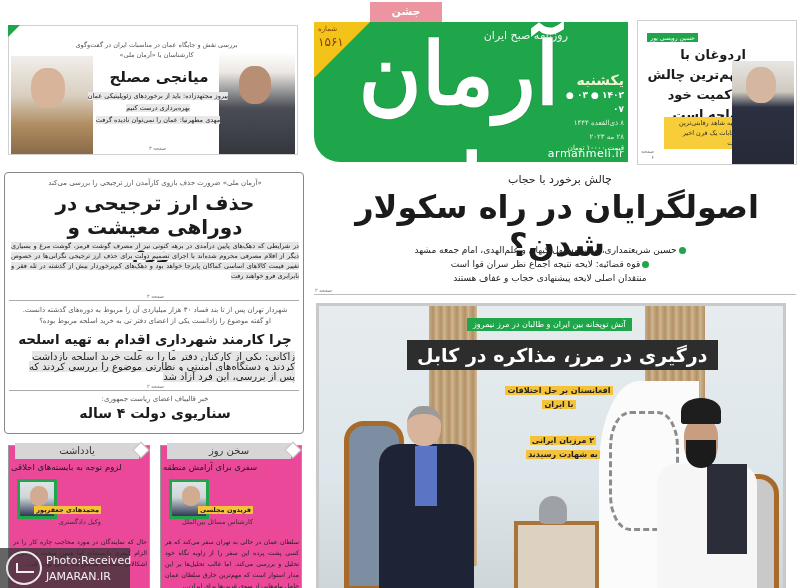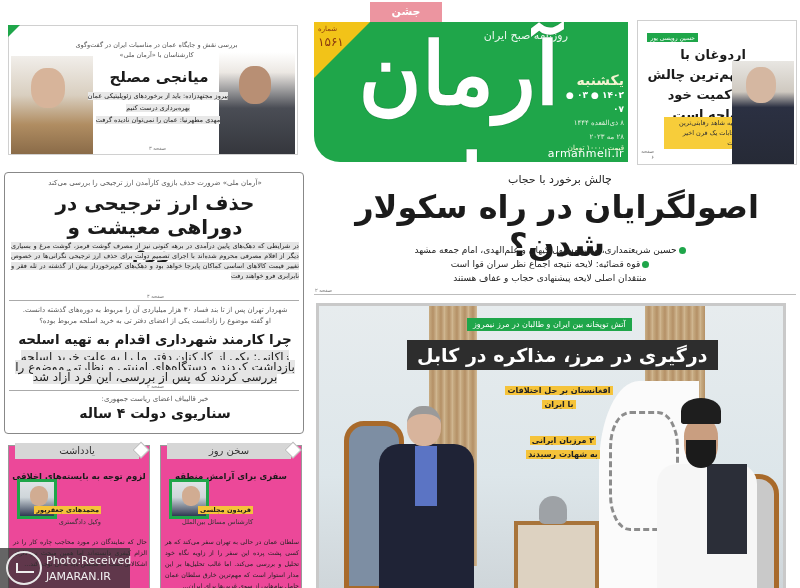--- a/index.html
+++ b/index.html
@@ -85,32 +85,32 @@
   
   .lc-box { left: 4px; top: 172px; width: 300px; height: 262px; border: 1px solid #888; border-radius: 4px; background: #fff; padding-left: 14px; }
   .lc-kicker1 { position: absolute; left: 20px; top: 6px; width: 260px; text-align: center; font-size: 7px; color: #555; }
   .lc-title1 { position: absolute; left: 40px; top: 18px; width: 220px; text-align: center; font-size: 20px; font-weight: bold; line-height: 24px; }
   .lc-body1 { position: absolute; left: 6px; top: 68px; width: 288px; text-align: justify; font-size: 6.5px; line-height: 10px; color: #222; }
   .lc-body1 span { background: #e5e5e5; }
   .lc-rule { position: absolute; left: 4px; width: 290px; height: 1px; background: #aaa; }
   .lc-page { position: absolute; font-size: 5px; color: #777; }
   .lc-body2 { position: absolute; left: 14px; top: 132px; width: 272px; text-align: center; font-size: 7px; line-height: 11px; color: #555; }
   .lc-title2 { position: absolute; left: 8px; top: 158px; width: 284px; text-align: center; font-size: 13.5px; font-weight: bold; }
-  .lc-body3 { position: absolute; left: 10px; top: 179px; width: 280px; text-align: center; font-size: 12px; line-height: 10px; color: #222; }
+  .lc-body3 { position: absolute; left: 10px; top: 179px; width: 280px; text-align: right; font-size: 10px; line-height: 10px; color: #222; }
   .lc-body3 span { background: #e5e5e5; }
   .lc-kicker3 { position: absolute; left: 40px; top: 222px; width: 220px; text-align: center; font-size: 7px; color: #555; }
   .lc-title3 { position: absolute; left: 40px; top: 232px; width: 220px; text-align: center; font-size: 14px; font-weight: bold; }
 
   
   .col-box { top: 445px; width: 142px; height: 143px; border: 1px solid #999; border-bottom: none; background: #ec4899; }
   .col-box.right { left: 160px; }
   .col-box.left { left: 8px; }
   .col-head { position: absolute; left: 6px; top: -3px; width: 124px; height: 16px; background: #d6d6d6; text-align: center; font-size: 10px; line-height: 16px; color: #333; }
   .col-diamond { position: absolute; right: 2px; top: -2px; width: 12px; height: 12px; background: #fff; border: 1px solid #bbb; transform: rotate(45deg); }
-  .col-title { position: absolute; left: 2px; top: 16px; width: 136px; text-align: center; font-size: 8.5px; font-weight: bold; margin-top: 9px; }
+  .col-title { position: absolute; left: 2px; top: 16px; width: 136px; text-align: left; font-size: 8.5px; font-weight: normal; }
   .col-photo { position: absolute; left: 8px; top: 33px; width: 40px; height: 40px; border: 3px solid #1fa64a; background: linear-gradient(180deg,#dfe3e6 0%,#cfd6da 45%,#2f3a52 100%); }
   .col-photo .face { position: absolute; left: 10px; top: 4px; width: 18px; height: 20px; background: #d1ac92; border-radius: 45%; }
   .col-author { position: absolute; right: 48px; top: 60px; background: #f5c33a; font-size: 6.5px; font-weight: bold; padding: 0 2px; }
   .col-role { position: absolute; right: 48px; top: 72px; font-size: 6.5px; color: #333; }
   .col-body { position: absolute; left: 4px; top: 90px; width: 134px; text-align: justify; font-size: 6.3px; line-height: 11px; color: #222; }
 
   
   .watermark { left: 0; top: 548px; width: 130px; height: 40px; background: rgba(50,50,50,0.75); }
   .watermark .logo { position: absolute; left: 6px; top: 3px; width: 36px; height: 34px; border: 2px solid #e8e8e8; border-radius: 50%; }
   .watermark .logo::after { content: ""; position: absolute; left: 8px; top: 10px; width: 16px; height: 8px; border-bottom: 2px solid #eee; border-left: 2px solid #eee; }

